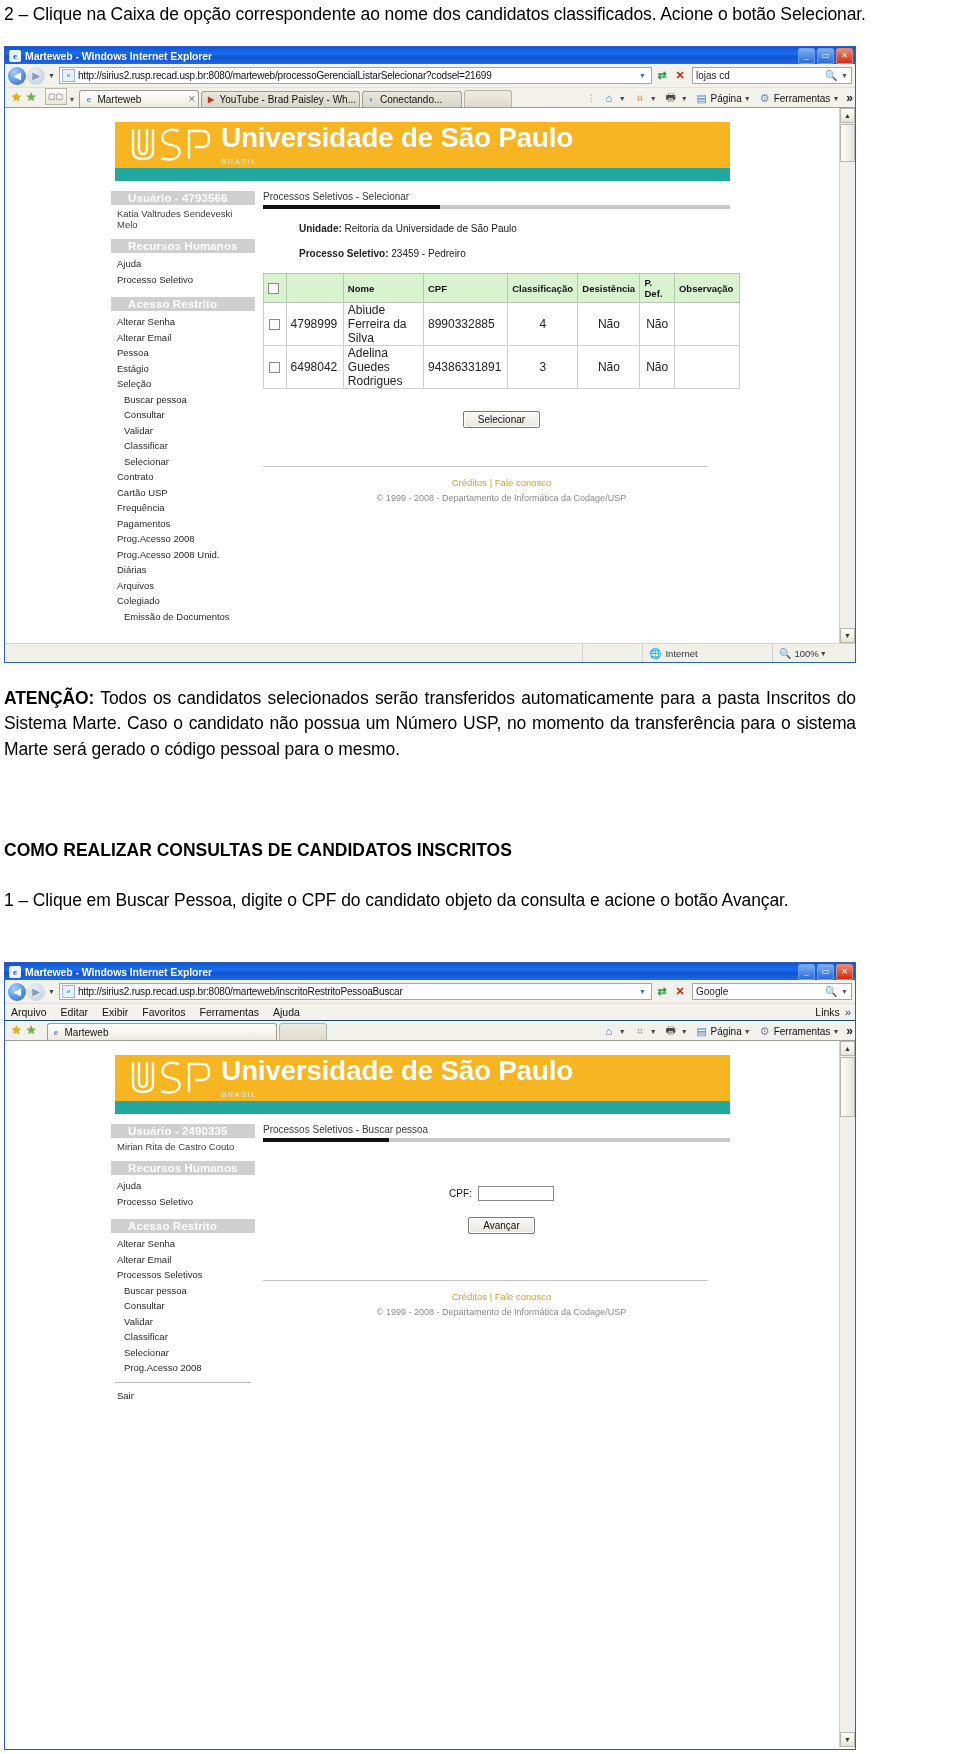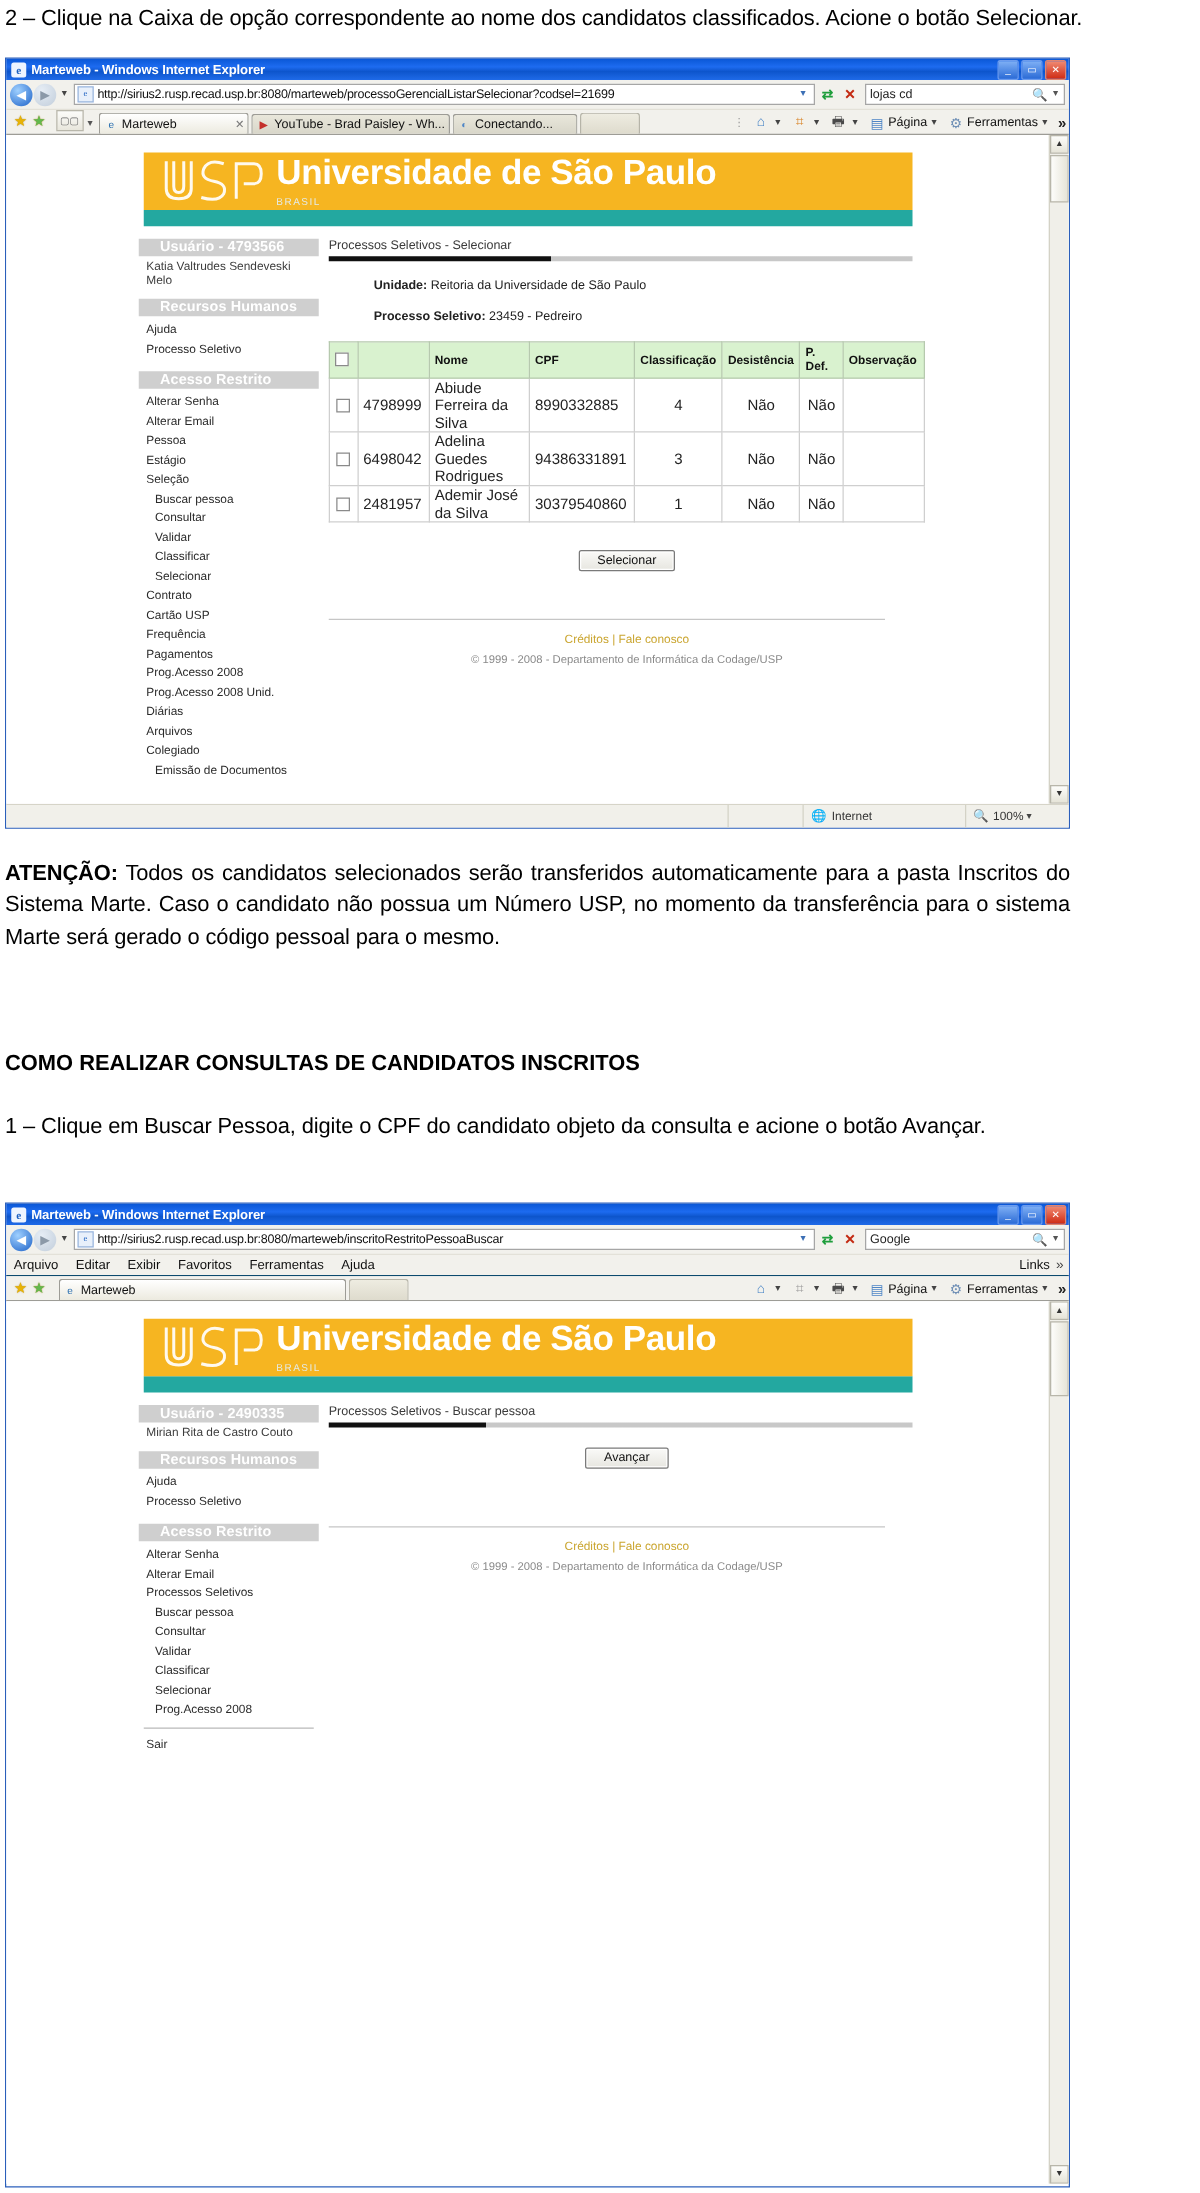--- a/index.html
+++ b/index.html
@@ -715,30 +715,20 @@
               <tr>
                 <td class="td-c"><span class="cb"></span></td>
                 <td>6498042</td>
                 <td>Adelina Guedes Rodrigues</td>
                 <td>94386331891</td>
                 <td class="td-c">3</td>
                 <td class="td-c">Não</td>
                 <td class="td-c">Não</td>
                 <td></td>
               </tr>
-              <tr>
-                <td class="td-c"><span class="cb"></span></td>
-                <td>2481957</td>
-                <td>Ademir José da Silva</td>
-                <td>30379540860</td>
-                <td class="td-c">1</td>
-                <td class="td-c">Não</td>
-                <td class="td-c">Não</td>
-                <td></td>
-              </tr>
             </tbody>
           </table>
 
           <div class="btn-row" style="width:477px;">
             <span class="ui-btn">Selecionar</span>
           </div>
 
           <div class="footer-rule"></div>
           <div class="footer-links" style="width:477px;">Créditos | Fale conosco</div>
           <div class="footer-copy" style="width:477px;">© 1999 - 2008 - Departamento de Informática da Codage/USP</div>
@@ -898,20 +888,24 @@
           <div class="side-link ind">Selecionar</div>
           <div class="side-link ind">Prog.Acesso 2008</div>
           <div class="side-rule"></div>
           <div class="side-link">Sair</div>
         </div>
 
         <div class="usp-main">
           <div class="crumb">Processos Seletivos - Buscar pessoa</div>
           <div class="crumb-rule short"></div>
 
+          <div class="cpf-row" style="width:477px;">
+            <span class="cpf-label">CPF:</span>
+            <span class="cpf-input"></span>
+          </div>
 
           <div class="btn-row" style="width:477px;margin-top:14px;">
             <span class="ui-btn">Avançar</span>
           </div>
 
           <div class="footer-rule" style="margin-top:46px;"></div>
           <div class="footer-links" style="width:477px;">Créditos | Fale conosco</div>
           <div class="footer-copy" style="width:477px;">© 1999 - 2008 - Departamento de Informática da Codage/USP</div>
         </div>
       </div>

